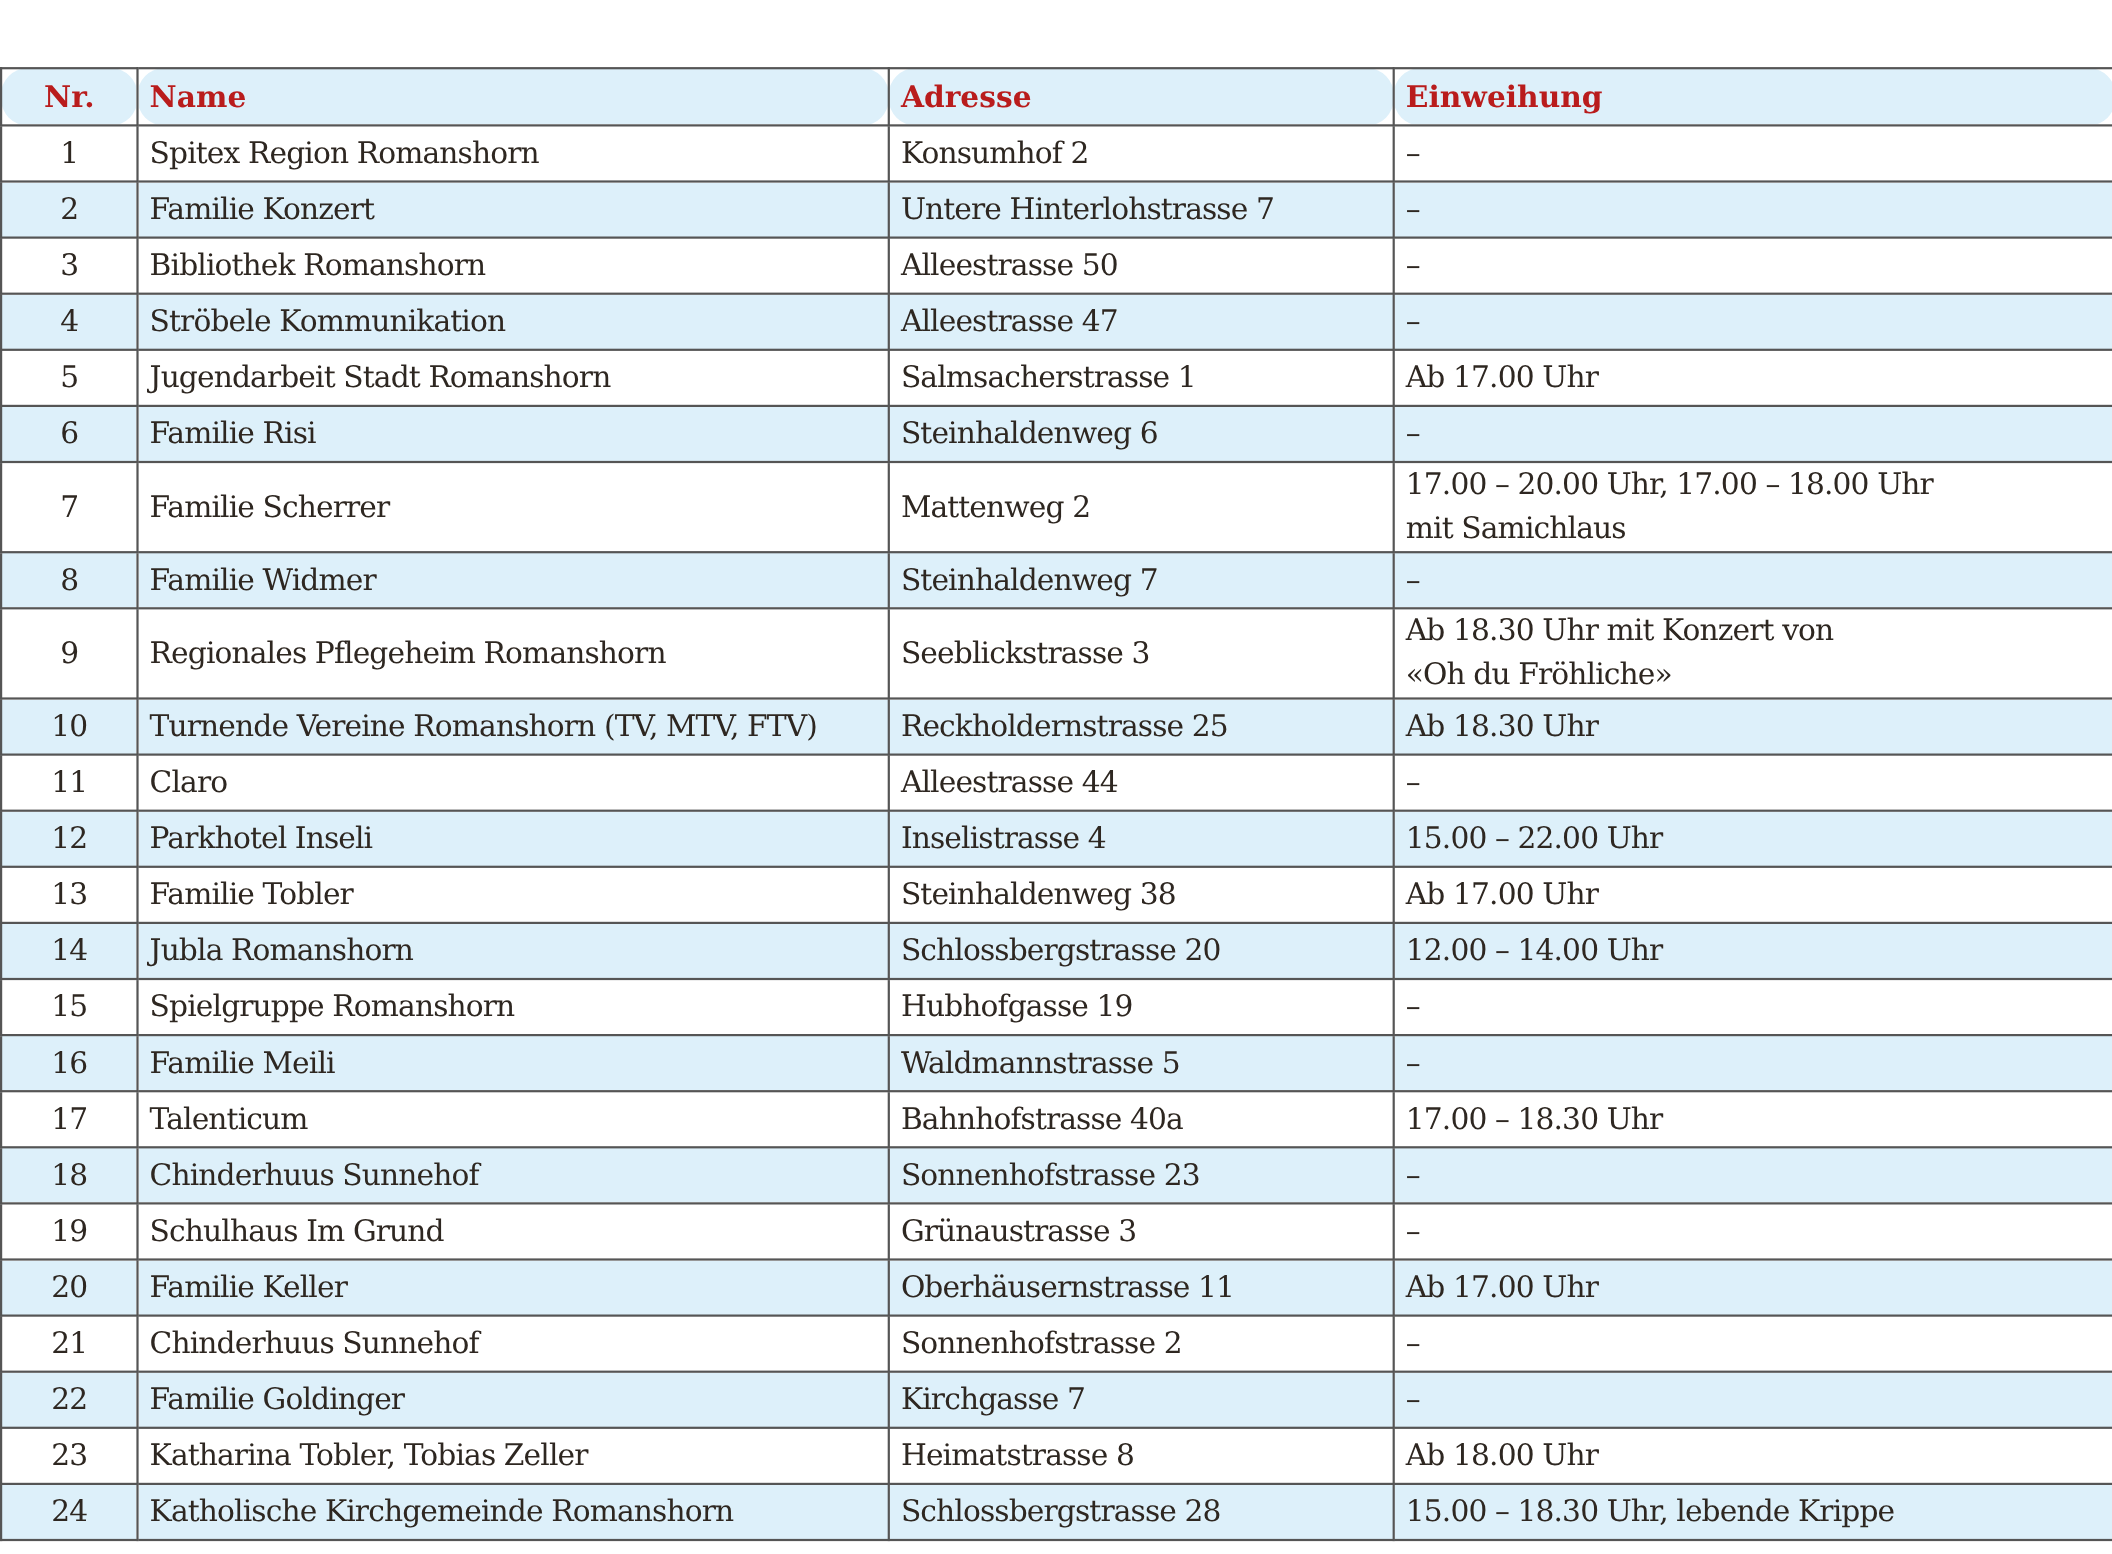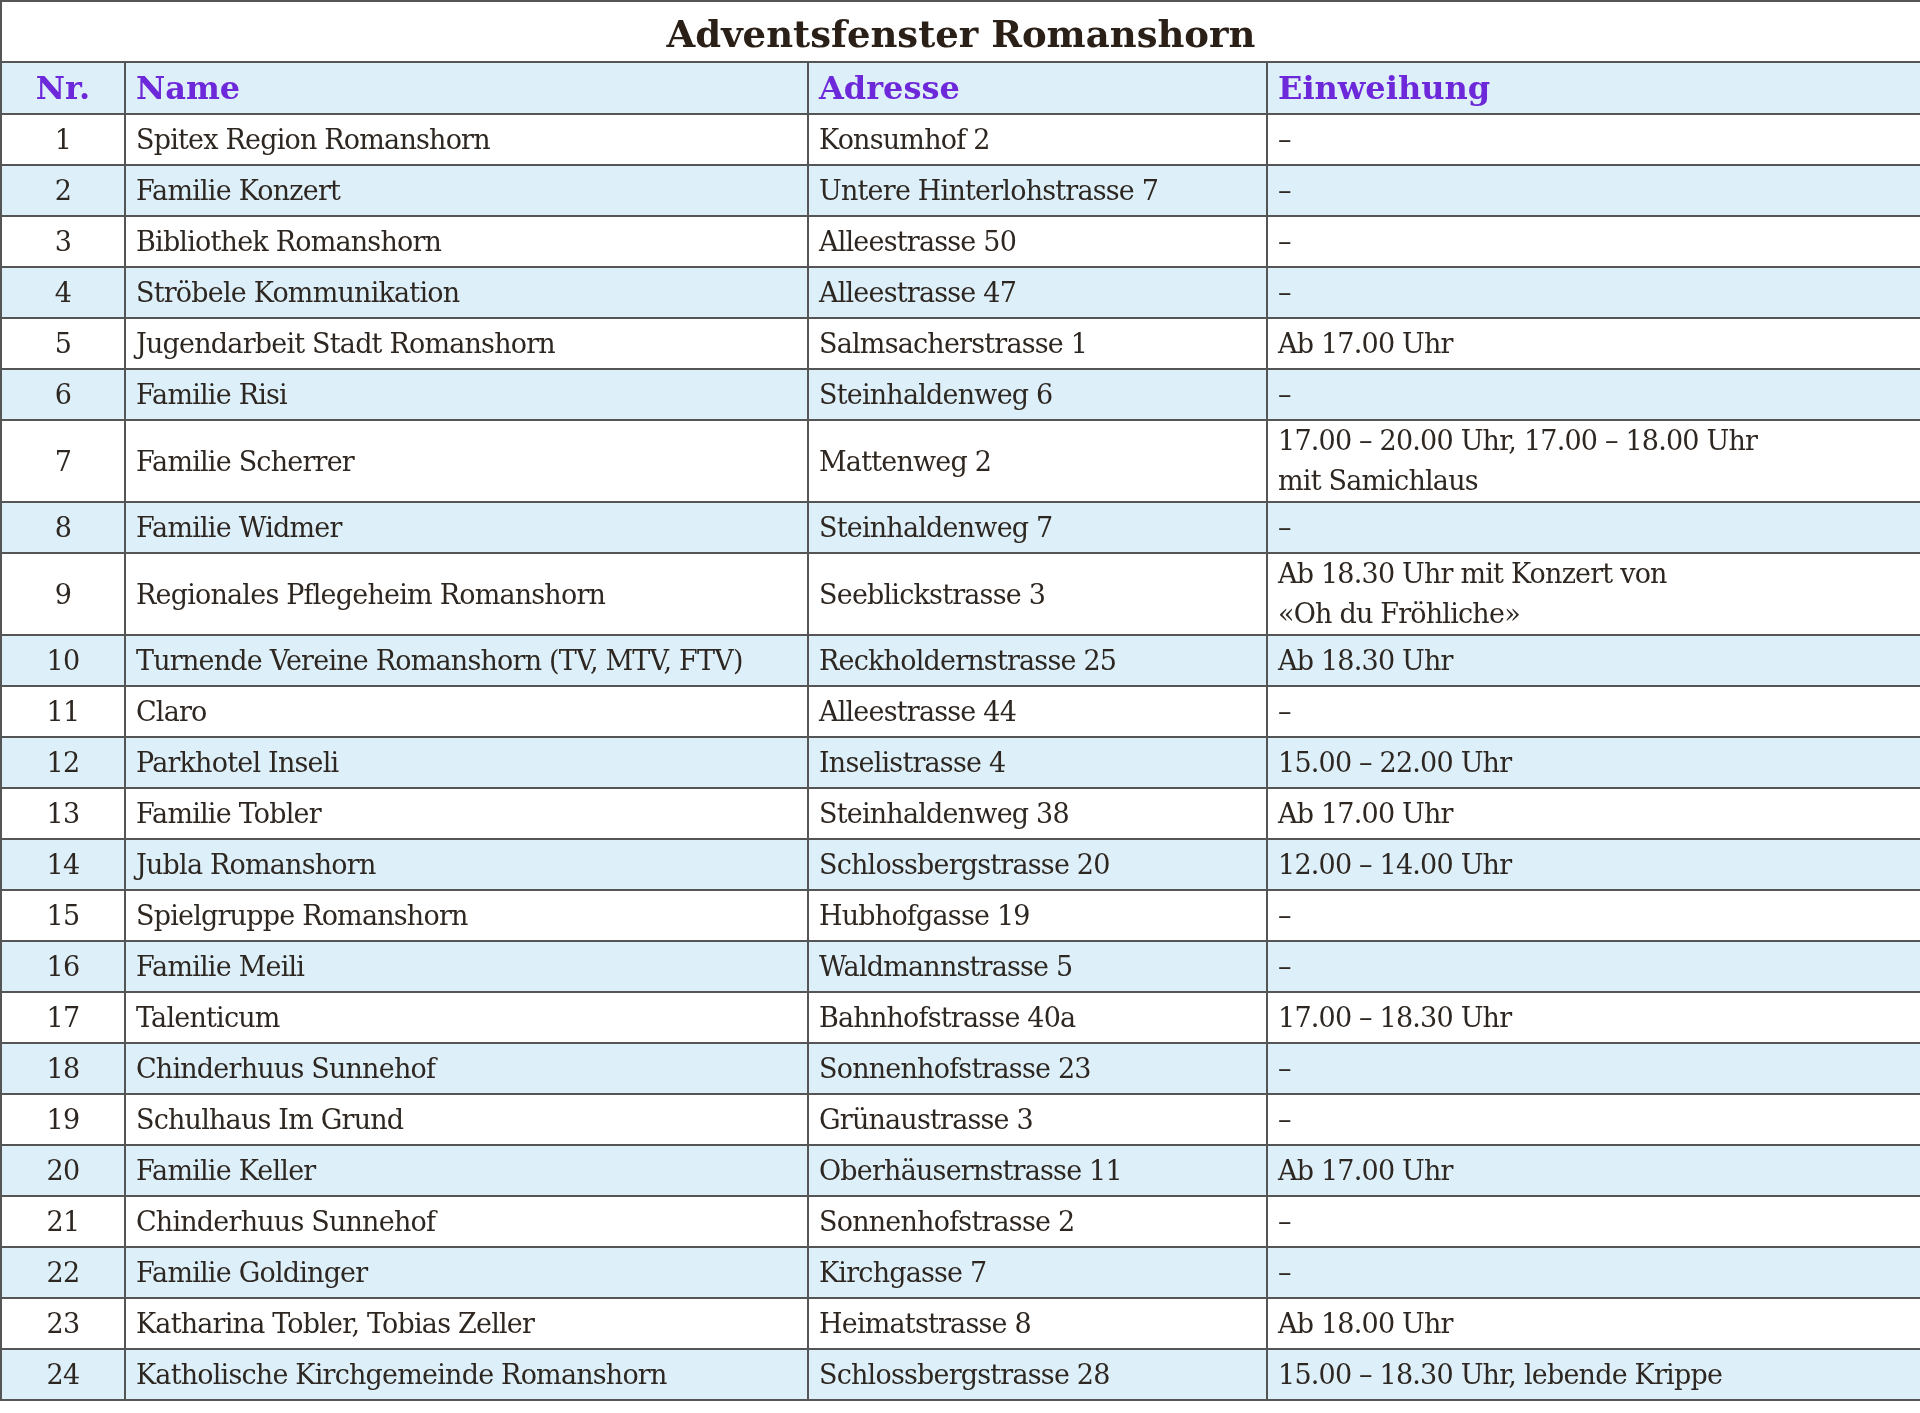--- a/index.html
+++ b/index.html
@@ -64,44 +64,42 @@
       font-size: 27px;
       white-space: nowrap;
       overflow: hidden;
       color: #2e2721;
     }
     table.grid th {
       height: 50px;
       font-weight: bold;
       text-align: left;
       background: #ddf0fa;
-      font-size: 32px;
-      color: #6d28d9;
+      font-size: 27px;
+      color: #b91c1c;
+      border-radius: 24px;
     }
     table.grid th.nr, table.grid td.nr {
       text-align: center;
       padding: 0;
     }
     table.grid td {
       height: 49px;
       letter-spacing: -0.8px;
     }
     table.grid tr.even td { background: #ddf0fa; }
     table.grid tr.odd td { background: #ffffff; }
     table.grid tr.tall td { height: 79px; }
     table.grid td.ein { white-space: normal; line-height: 40px; }
     table.grid td.ein .line { display: block; }
   </style>
 </head>
 <body>
 
 <div class="sheet">
-  <div class="title-row">
-    <span class="title">Adventsfenster Romanshorn</span>
-  </div>
 
   <table class="grid">
     <colgroup>
       <col class="c-nr">
         <col class="c-name">
         <col class="c-addr">
         <col class="c-ein">
     </colgroup>
     <thead>
       <tr>

